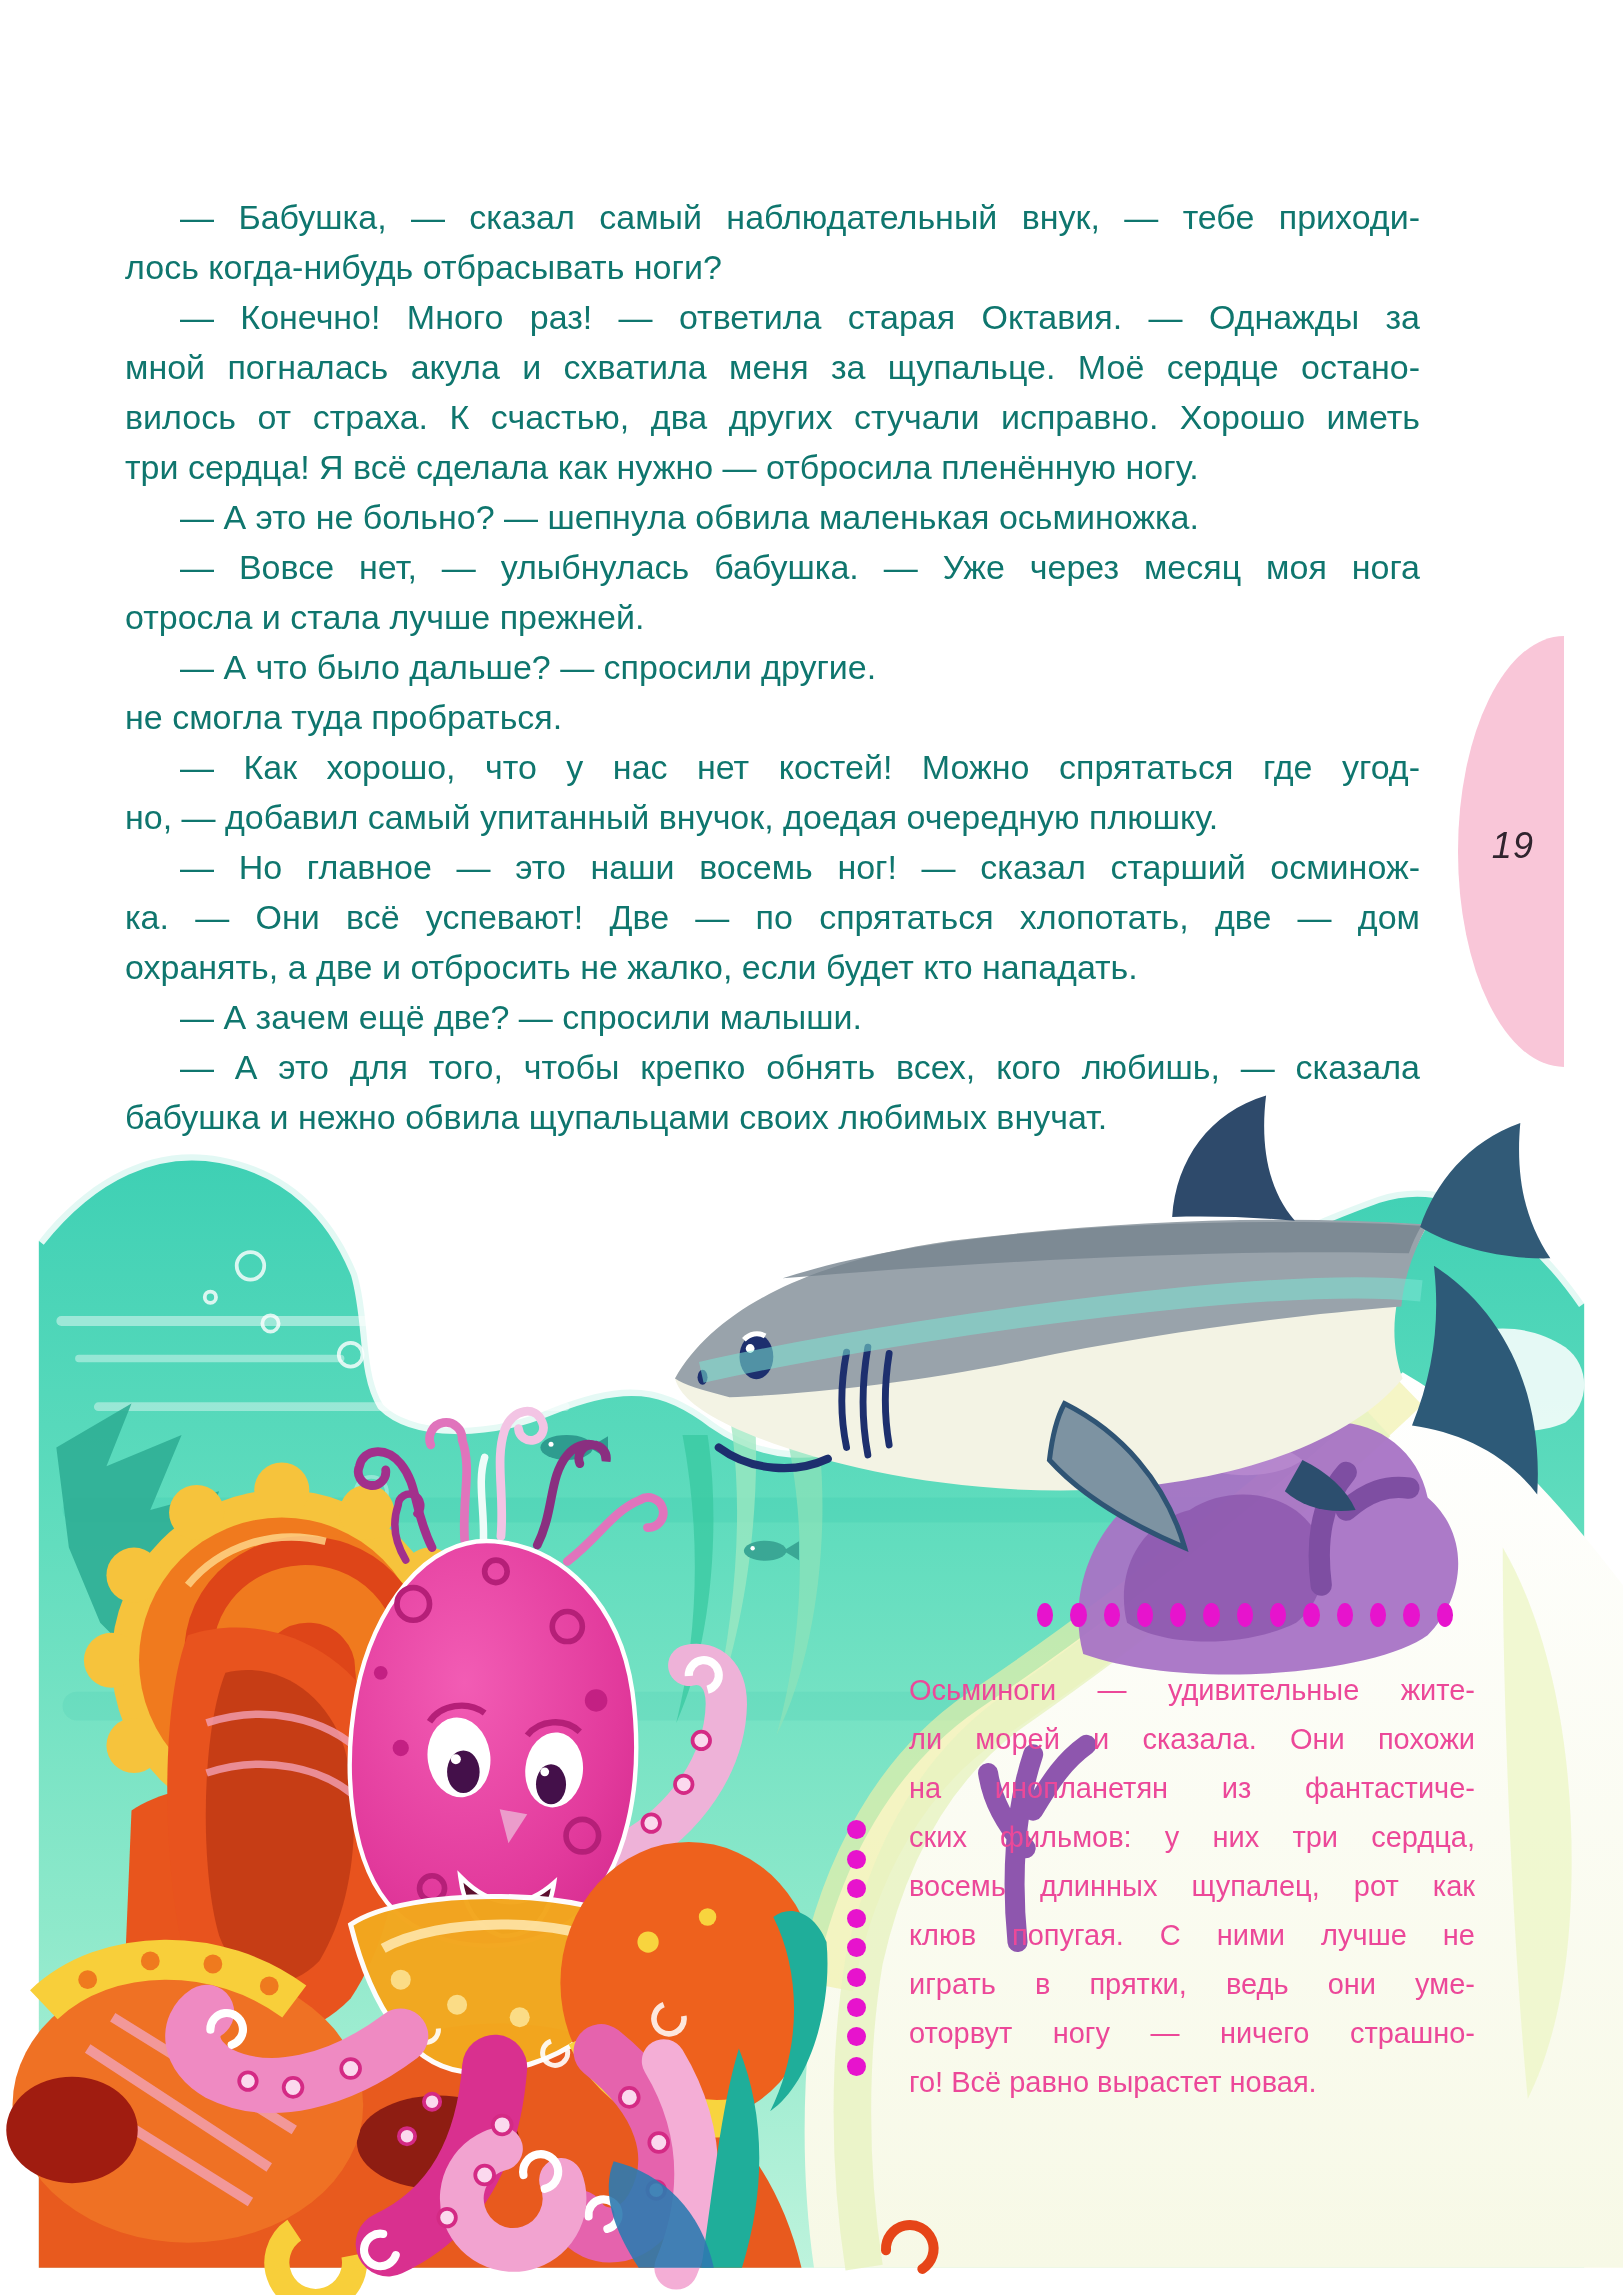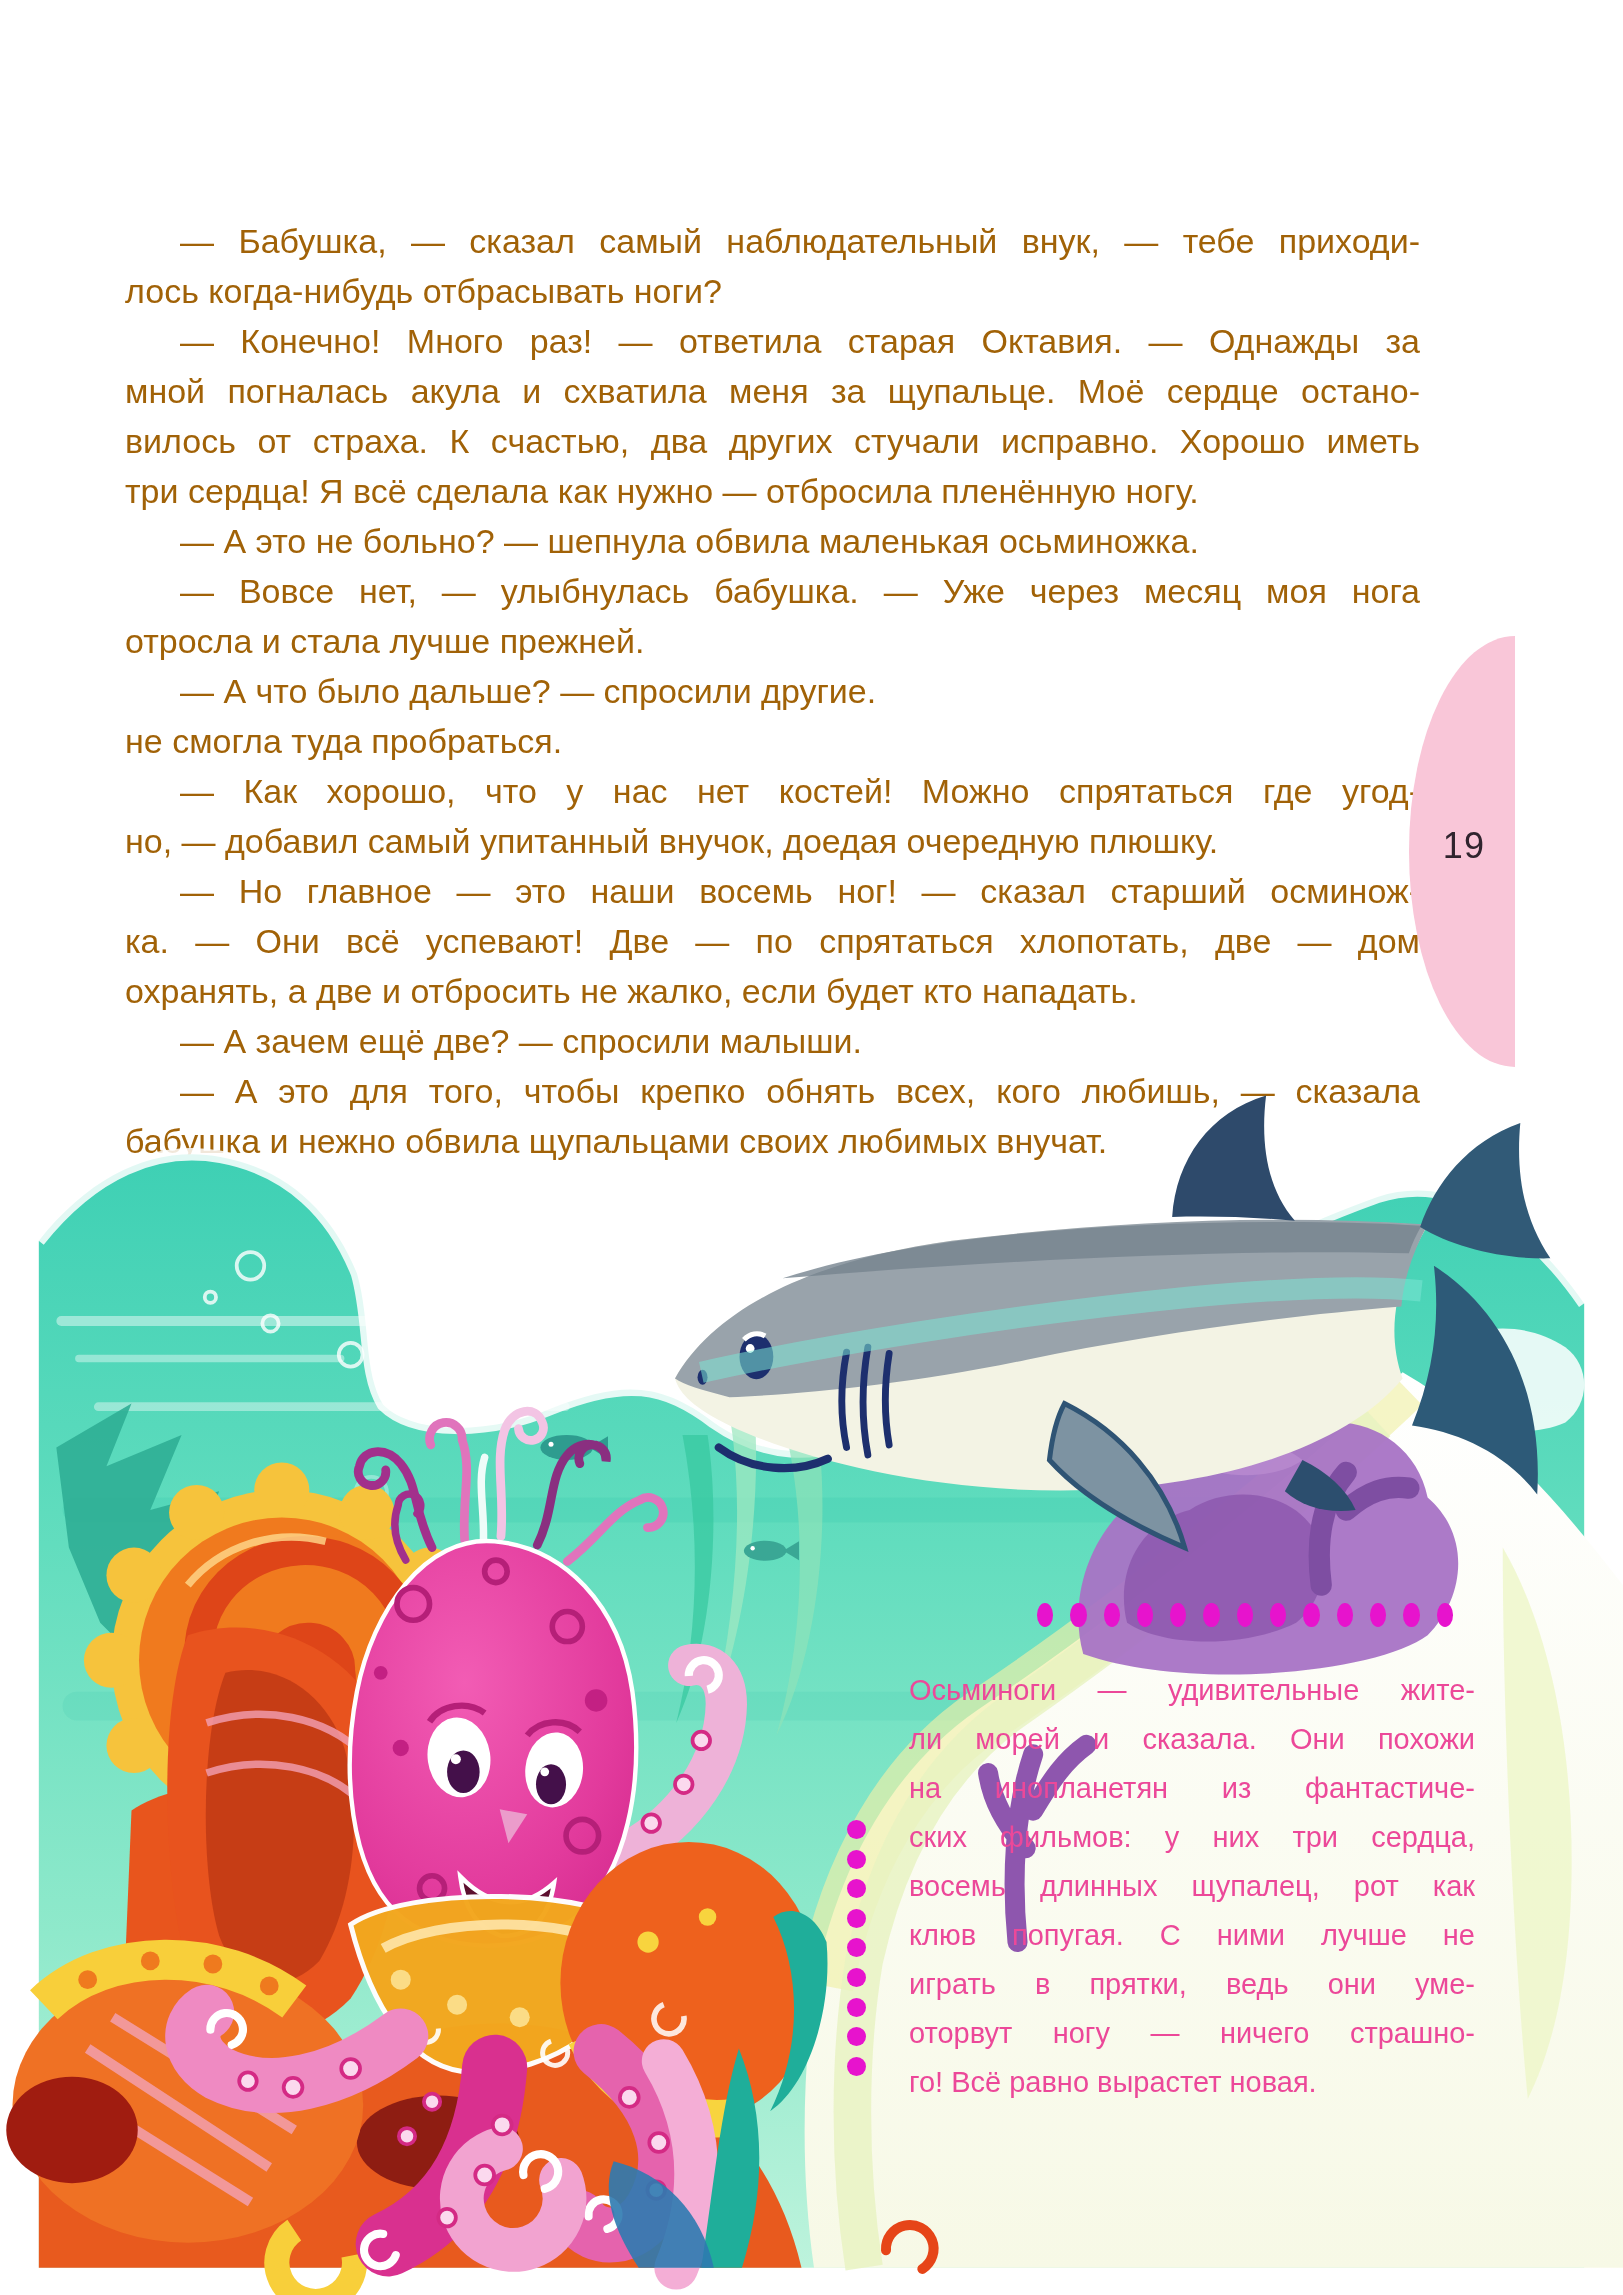--- a/index.html
+++ b/index.html
@@ -9,23 +9,22 @@
     height:2295px;
     background:#ffffff;
     font-family:"Liberation Sans", sans-serif;
     overflow:hidden;
   }
   
   .story{
     position:absolute;
     left:125px; top:192px;
     width:1295px;
-    color:#a16207;
+    color:#0f766e;
     font-size:34px;
-    margin-top:24px;
   }
   .tline{
     height:50px;
     line-height:50px;
     text-align:justify;
     text-align-last:justify;
     white-space:normal;
   }
   .tline.first{padding-left:55px;}
   .tline.last{text-align-last:left;}
@@ -56,24 +55,25 @@
     position:absolute;
     left:847px; top:1820px;
     display:flex;
     flex-direction:column;
     gap:10.6px;
   }
   .vdots .dot{width:19px;height:19px;border-radius:50%;background:#e713cd;}
   
   .tab{
     position:absolute;
-    left:1409px; top:636px;
+    left:1458px; top:636px;
     width:106px; height:431px;
     background:#f9c6d8;
     border-radius:106px 0 0 106px / 215px 0 0 215px;
+    font-style:italic;
   }
   .tab .pagenum{
     position:absolute;
     left:17.5px; top:189px;
     width:75px;
     text-align:center;
     font-size:36px;
     letter-spacing:1.3px;
     color:#30242e;
   }

